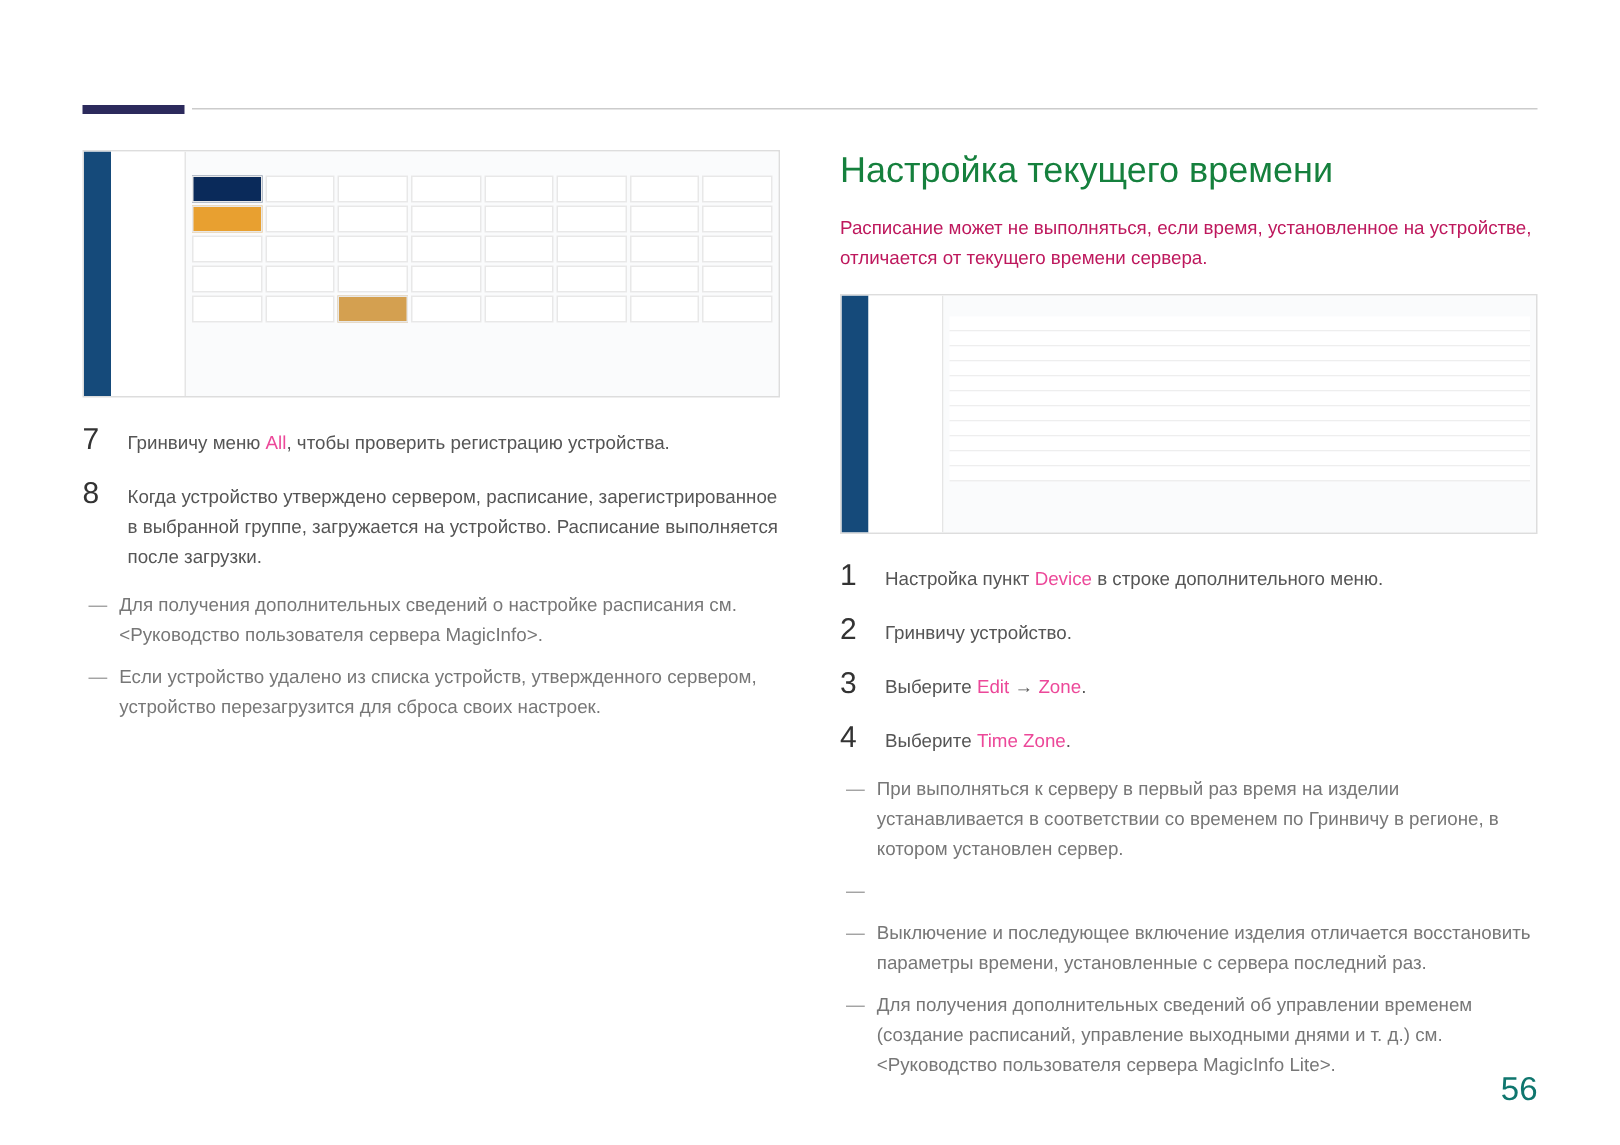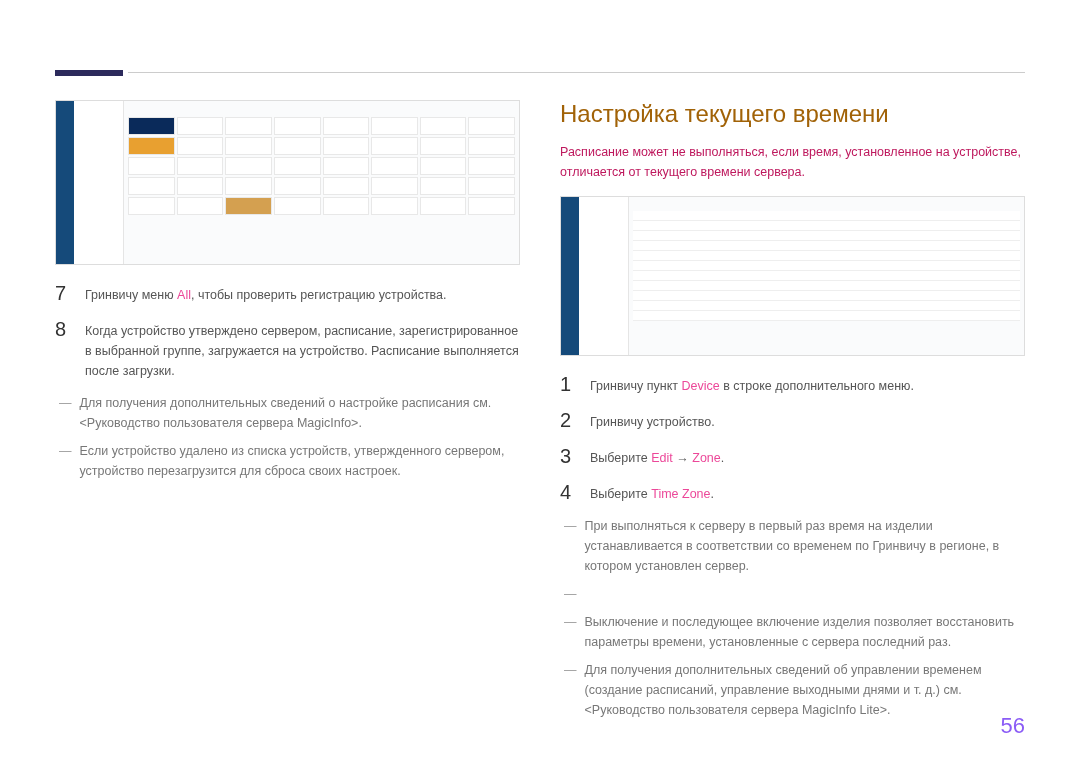--- a/index.html
+++ b/index.html
@@ -58,21 +58,21 @@
   .shot-cell { height: 18px; background: #fff; border: 1px solid #e8e8e8; }
   .shot-cell.img1 { background: #e8a030; }
   .shot-cell.img2 { background: #0a2a5a; }
   .shot-cell.img3 { background: #d4a050; }
   .shot-rows { margin-top: 10px; }
   .shot-row { height: 10px; background: #fff; border-bottom: 1px solid #eee; }
 
   h2 {
     font-size: 24px;
     font-weight: 400;
-    color: #a16207;
+    color: #15803d;
     margin-bottom: 14px;
   }
   .intro-text {
     font-size: 12.5px;
     line-height: 1.6;
     color: #be185d;
     margin-bottom: 14px;
   }
   .step {
     display: flex;
@@ -102,21 +102,21 @@
     line-height: 1.6;
     color: #777;
     margin-bottom: 8px;
   }
   .note-dash { color: #999; flex-shrink: 0; }
   .page-num {
     position: absolute;
     bottom: 24px;
     right: 55px;
     font-size: 22px;
-    color: #8b5cf6;
+    color: #0f766e;
     font-weight: 300;
   }
 </style>
 </head>
 <body>
 
 <div class="top-bar"></div>
 <div class="top-line"></div>
 
 <div class="columns">
@@ -215,21 +215,21 @@
             <div class="shot-row"></div>
           <div class="shot-row"></div>
             <div class="shot-row"></div>
         </div>
       </div>
     </div>
 
     <div class="step">
       <div class="step-num">1</div>
       <div class="step-text">
-        <span>Гринвичу пункт </span><span class="link">Device</span><span> в строке дополнительного меню.</span>
+        <span>Настройка пункт </span><span class="link">Device</span><span> в строке дополнительного меню.</span>
       </div>
     </div>
 
     <div class="step">
       <div class="step-num">2</div>
       <div class="step-text">Гринвичу устройство.</div>
     </div>
 
     <div class="step">
       <div class="step-num">3</div>
@@ -248,21 +248,21 @@
     <div class="note-list">
       <div class="note-item">
         <span class="note-dash">―</span>
         <span>При выполняться к серверу в первый раз время на изделии устанавливается в соответствии со временем по Гринвичу в регионе, в котором установлен сервер.</span>
       </div>
       <div class="note-item">
         <span class="note-dash">―</span>
       </div>
       <div class="note-item">
         <span class="note-dash">―</span>
-        <span>Выключение и последующее включение изделия позволяет восстановить параметры времени, установленные с сервера последний раз.</span>
+        <span>Выключение и последующее включение изделия отличается восстановить параметры времени, установленные с сервера последний раз.</span>
       </div>
       <div class="note-item">
         <span class="note-dash">―</span>
         <span>Для получения дополнительных сведений об управлении временем (создание расписаний, управление выходными днями и т. д.) см.&lt;Руководство пользователя сервера MagicInfo Lite&gt;.</span>
       </div>
     </div>
   </div>
 </div>
 
 <div class="page-num">56</div>

